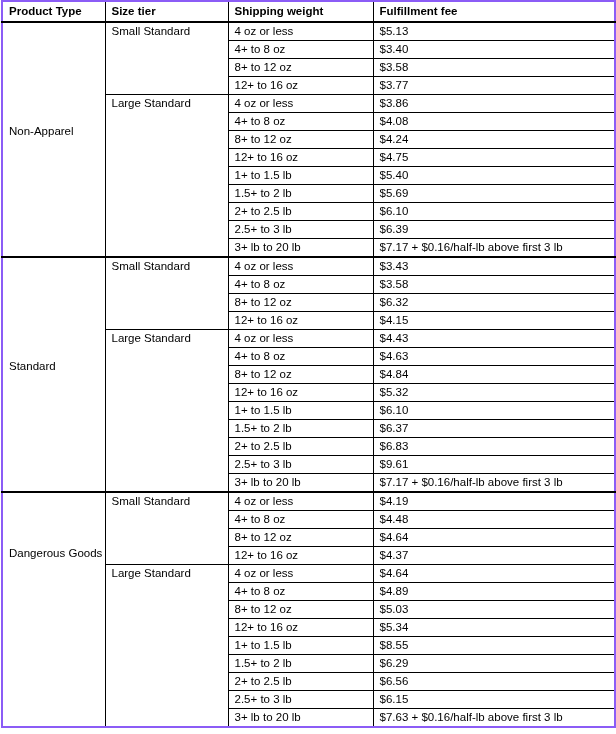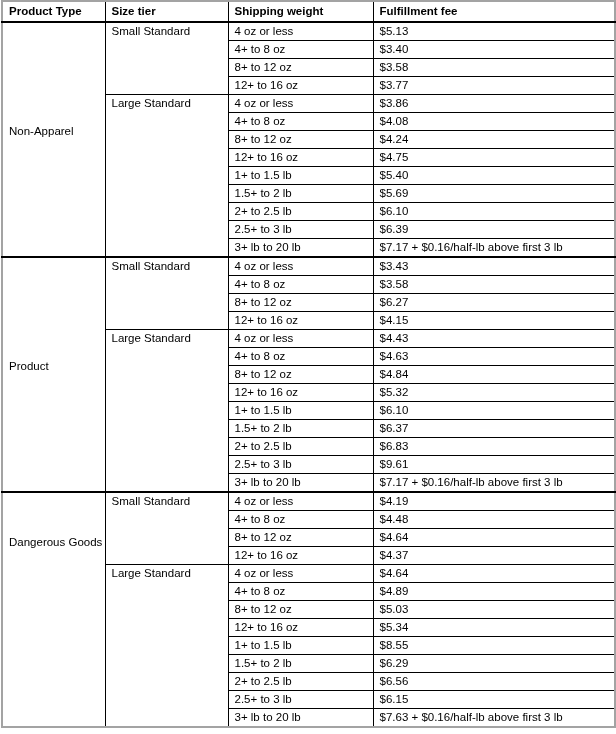--- a/index.html
+++ b/index.html
@@ -47,21 +47,21 @@
   }
   table.fee-table thead th {
     font-weight: bold;
     height: 20px;
     line-height: 16px;
     padding-top: 1px;
     border-bottom: 1px solid #000000;
   }
   
   table.fee-table {
-    border: 2px solid #a3a3a3;
+    border: 2px solid #8b5cf6;
   }
   td.product-cell {
     vertical-align: top;
     white-space: normal;
     border-top: 2px solid #000000;
     border-bottom: 2px solid #000000;
   }
   
   tr.section-start > td,
   tr.section-start > th {
@@ -147,33 +147,33 @@
         <tr>
           <td>2.5+ to 3 lb</td>
           <td>$6.39</td>
         </tr>
         <tr>
           <td>3+ lb to 20 lb</td>
           <td>$7.17 + $0.16/half-lb above first 3 lb</td>
         </tr>
         <tr class="section-start">
           <td class="product-cell" rowspan="13" style="padding-top: 101px;">
-            <span class="product-label-inner">Product</span>
+            <span class="product-label-inner">Standard</span>
           </td>
           <td class="size-cell" rowspan="4">Small Standard</td>
           <td>4 oz or less</td>
           <td>$3.43</td>
         </tr>
         <tr>
           <td>4+ to 8 oz</td>
           <td>$3.58</td>
         </tr>
         <tr>
           <td>8+ to 12 oz</td>
-          <td>$6.27</td>
+          <td>$6.32</td>
         </tr>
         <tr>
           <td>12+ to 16 oz</td>
           <td>$4.15</td>
         </tr>
         <tr>
           <td class="size-cell" rowspan="9">Large Standard</td>
           <td>4 oz or less</td>
           <td>$4.43</td>
         </tr>
@@ -203,21 +203,21 @@
         </tr>
         <tr>
           <td>2.5+ to 3 lb</td>
           <td>$9.61</td>
         </tr>
         <tr>
           <td>3+ lb to 20 lb</td>
           <td>$7.17 + $0.16/half-lb above first 3 lb</td>
         </tr>
         <tr class="section-start">
-          <td class="product-cell" rowspan="13" style="padding-top: 42px;">
+          <td class="product-cell" rowspan="13" style="padding-top: 53px;">
             <span class="product-label-inner">Dangerous Goods</span>
           </td>
           <td class="size-cell" rowspan="4">Small Standard</td>
           <td>4 oz or less</td>
           <td>$4.19</td>
         </tr>
         <tr>
           <td>4+ to 8 oz</td>
           <td>$4.48</td>
         </tr>

